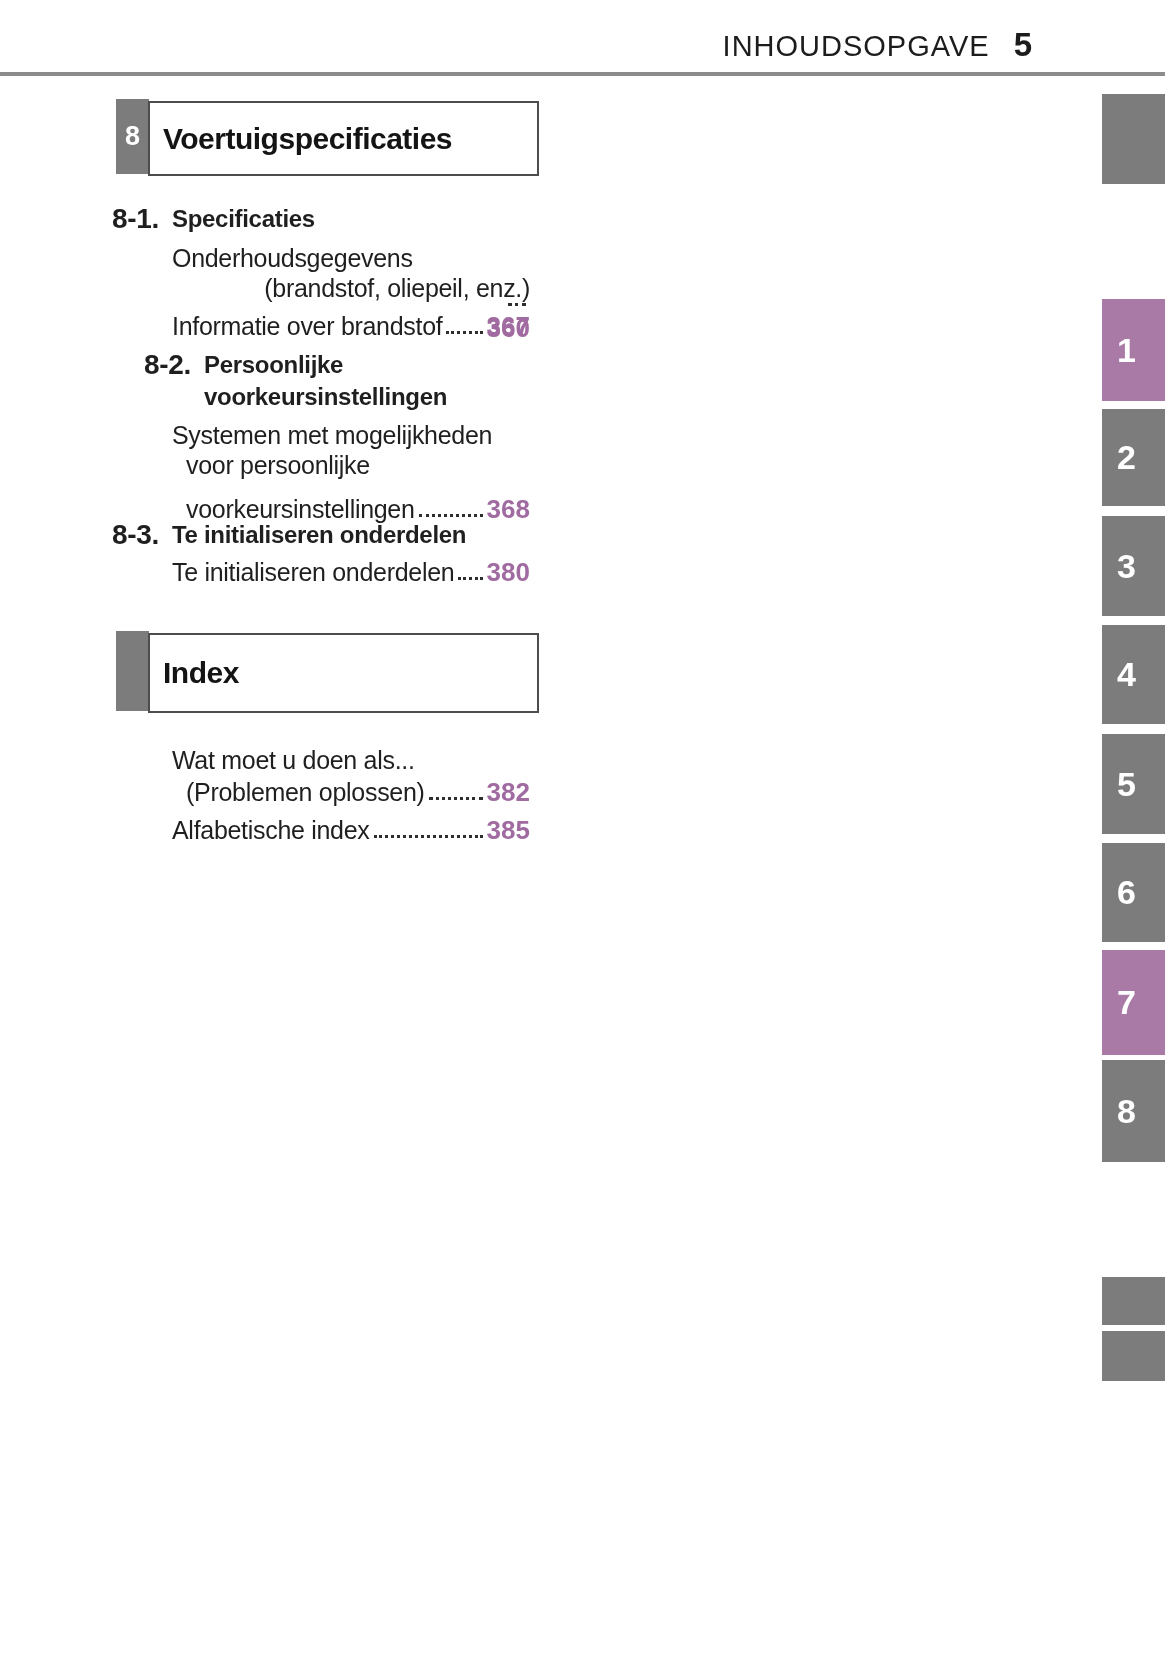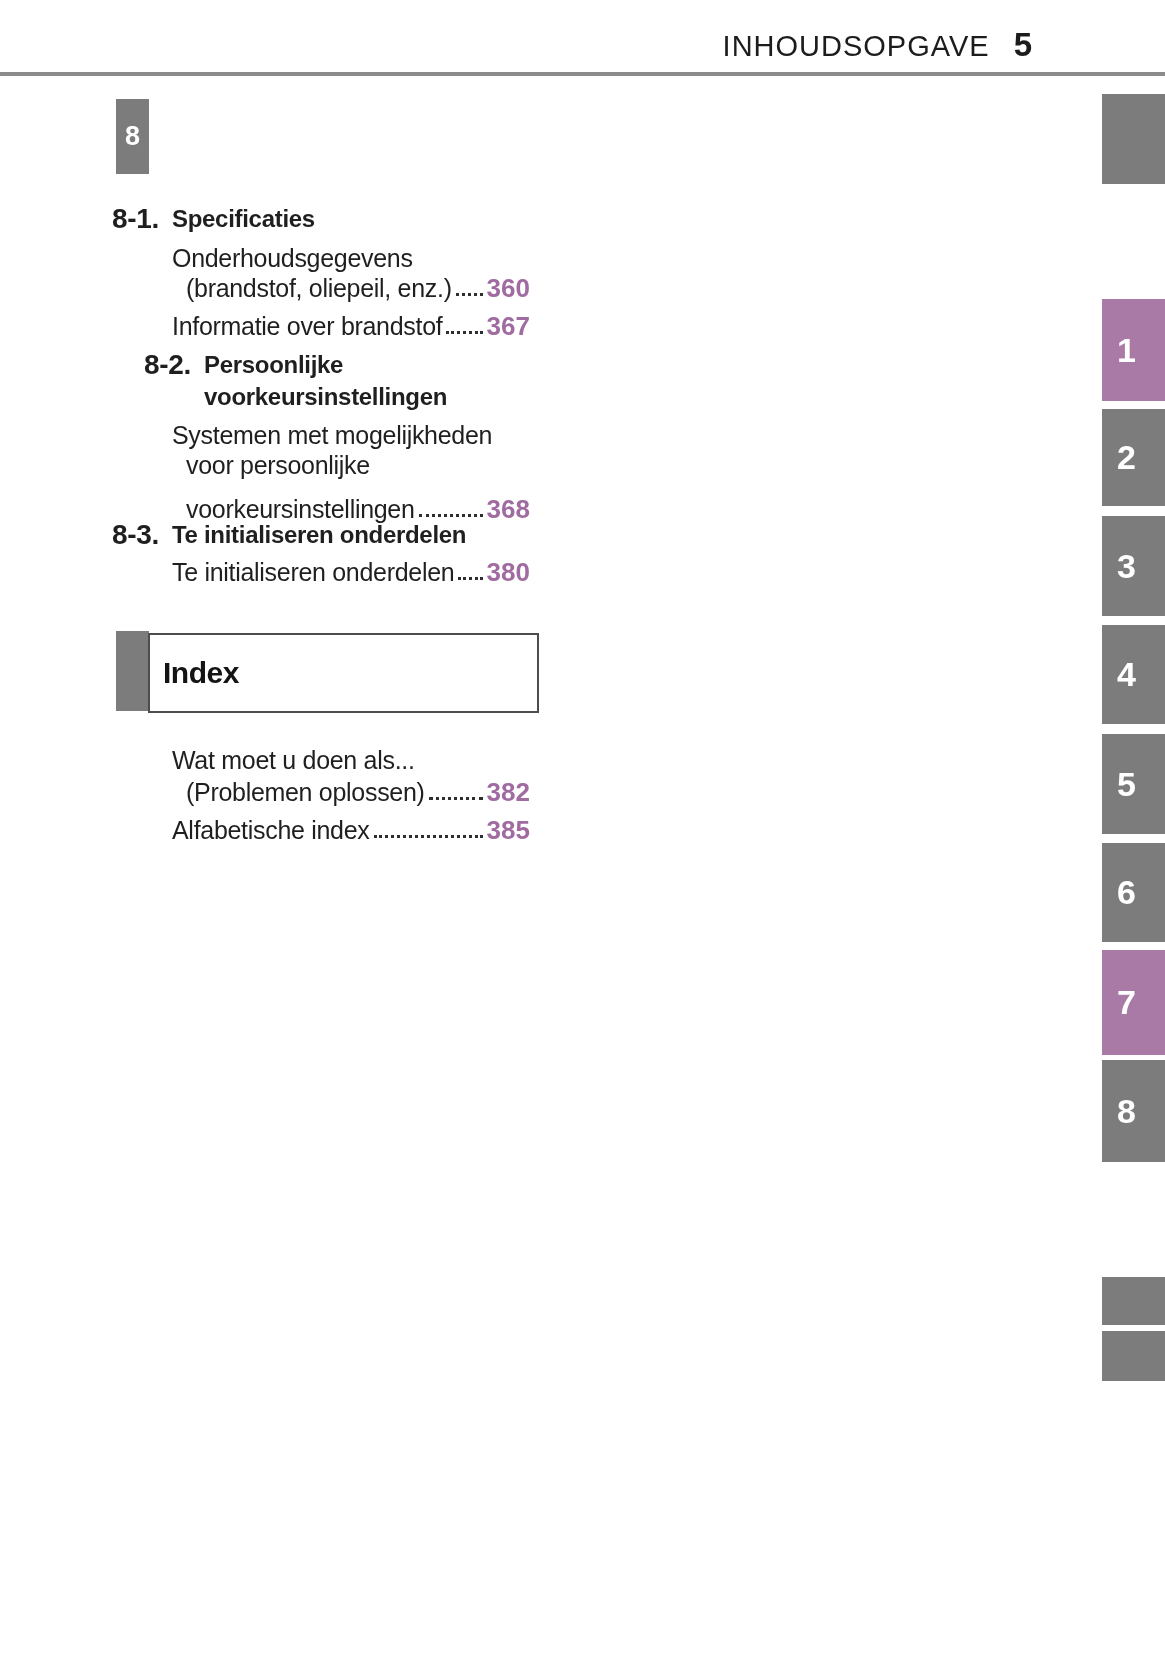--- a/index.html
+++ b/index.html
@@ -96,27 +96,30 @@
 
   <div class="header">
     <div class="title">INHOUDSOPGAVE</div>
     <div class="pagenum">5</div>
   </div>
   <div class="header-rule"></div>
 
   <div class="box-tab box-tab-8">
     <span>8</span>
   </div>
+  <div class="big-box box-8">
+    <div class="box-title">Voertuigspecificaties</div>
+  </div>
 
   <div class="sec-head" style="top:203px;">
     <span class="num">8-1.</span>
     <span class="ttl">Specificaties</span>
   </div>
   <div class="entry-line x172" style="top:243px;">Onderhoudsgegevens</div>
-  <div class="entry-row x186" style="top:273px;">
+  <div class="entry-row x186" style="top:273px;flex-direction:column;">
     <span class="lbl">(brandstof, oliepeil, enz.)</span>
     <span class="leader"></span>
     <span class="pg">360</span>
   </div>
   <div class="entry-row x172" style="top:311px;">
     <span class="lbl">Informatie over brandstof</span>
     <span class="leader"></span>
     <span class="pg">367</span>
   </div>
 

